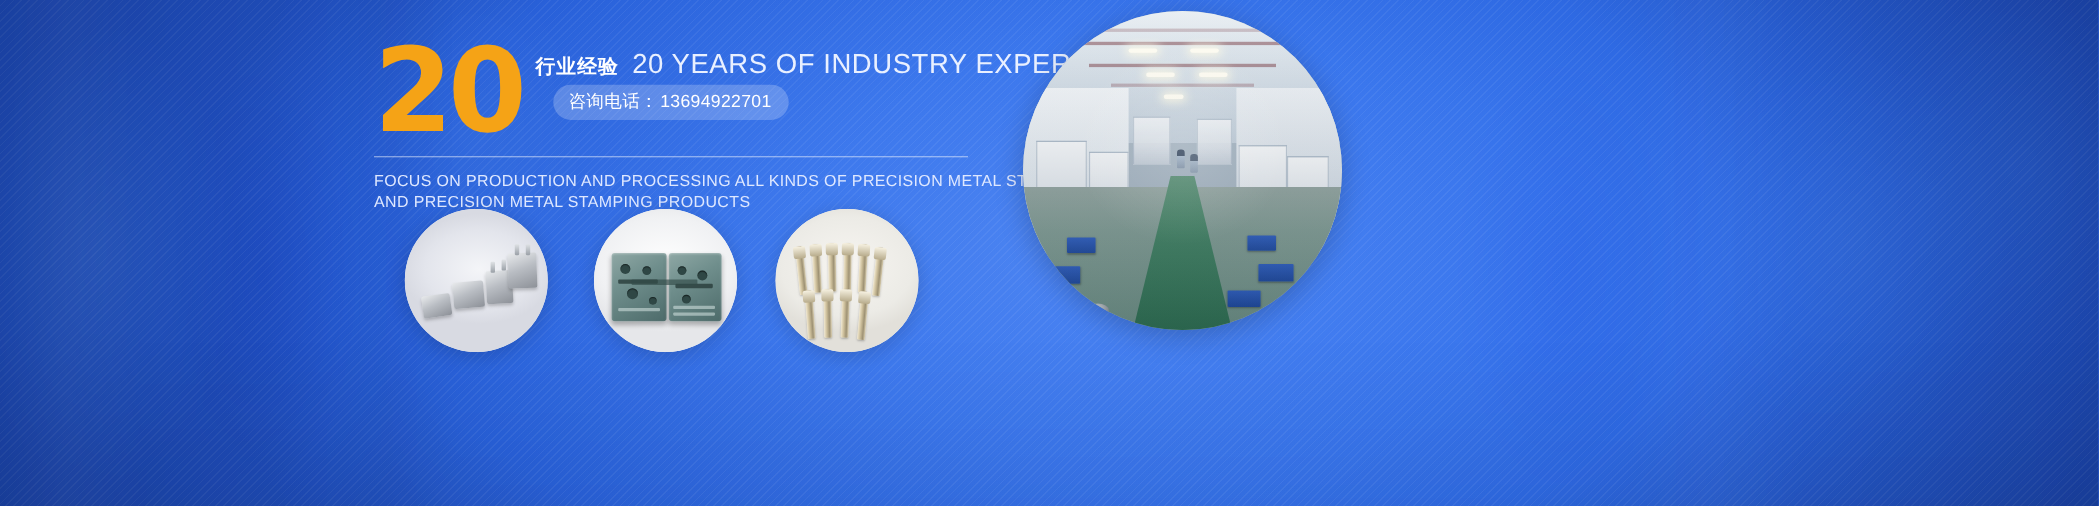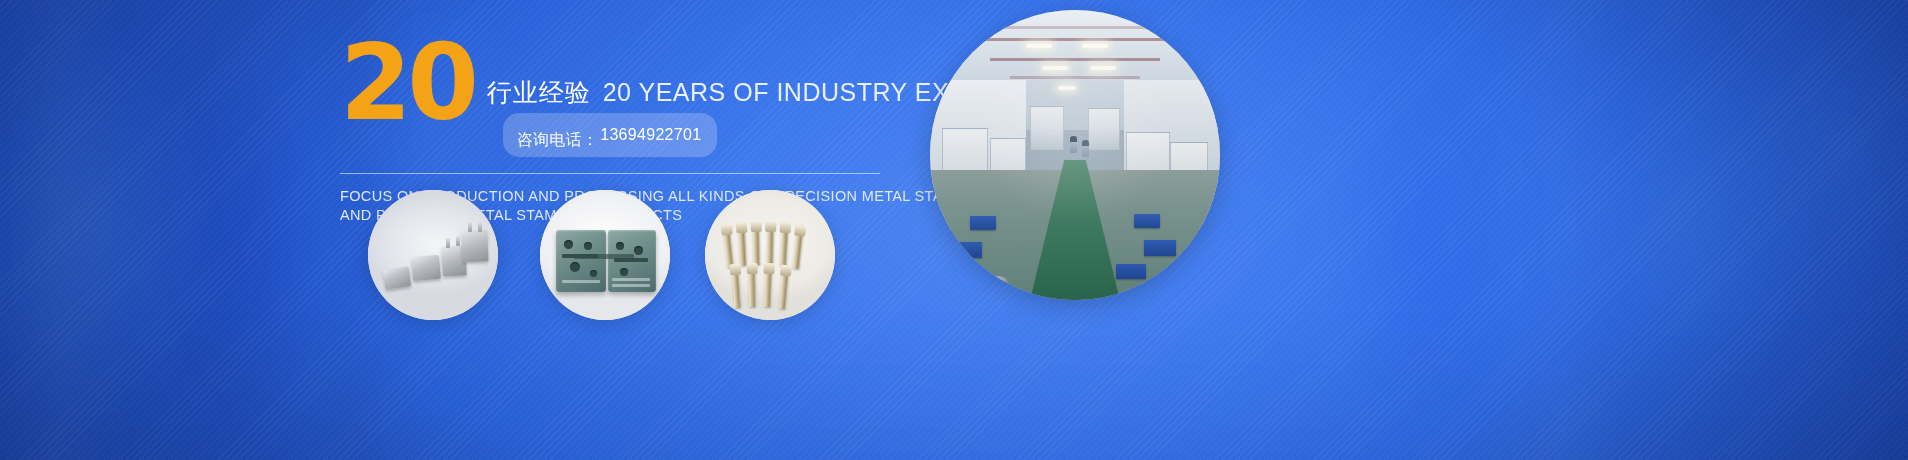--- a/index.html
+++ b/index.html
@@ -83,25 +83,24 @@
     font-stretch: condensed;
     transform: scaleX(1.08);
     transform-origin: left top;
   }
 
   .headline-text { margin-left: 22px; padding-top: 6px; }
 
   .line1 { display: flex; align-items: baseline; white-space: nowrap; }
   .cn-small {
     font-family: "DejaVu Sans", sans-serif;
-    font-size: 25px;
-    font-weight: 400;
+    font-size: 18px;
+    font-weight: 700;
     color: #ffffff;
     letter-spacing: 1px;
-    margin-top: 32px;
   }
   .en-small {
     font-family: "Liberation Sans", sans-serif;
     font-size: 25px;
     font-weight: 300;
     color: #e9f0ff;
     letter-spacing: .5px;
     margin-left: 12px;
   }
 
@@ -119,21 +118,21 @@
     background: rgba(255,255,255,.22);
     border-radius: 16px;
     padding: 5px 16px 6px 14px;
     color: #ffffff;
     font-size: 16px;
     letter-spacing: .3px;
     white-space: nowrap;
     display: inline-flex;
     align-items: center;
   }
-  .phone-label { font-family: Liberation Mono, monospace; margin-top: 12px; }
+  .phone-label { font-family: Liberation Mono, monospace; }
   .phone-number { font-family: "Liberation Sans", sans-serif; margin-left: 2px; }
 
   .divider {
     margin-top: 16px;
     width: 540px;
     height: 1px;
     background: rgba(255,255,255,.55);
   }
 
   .sub {

